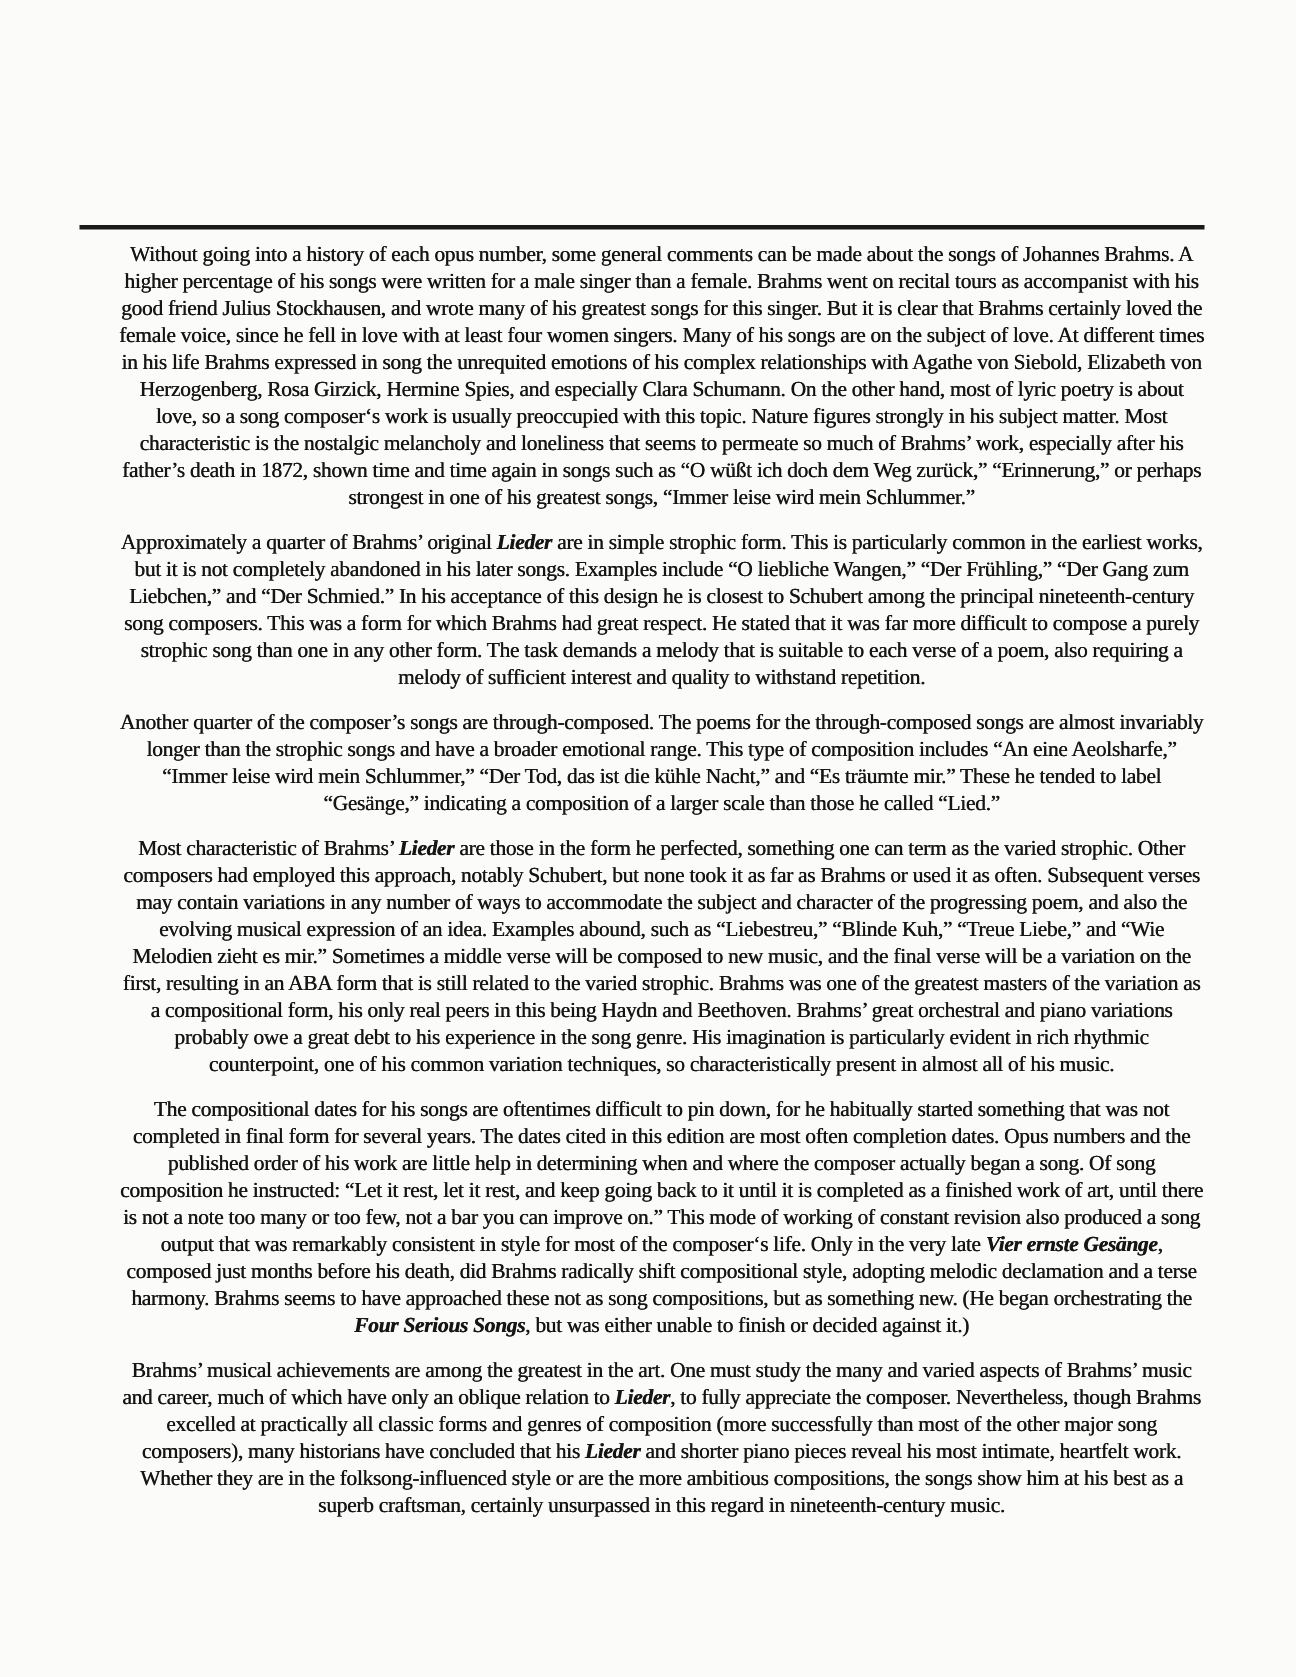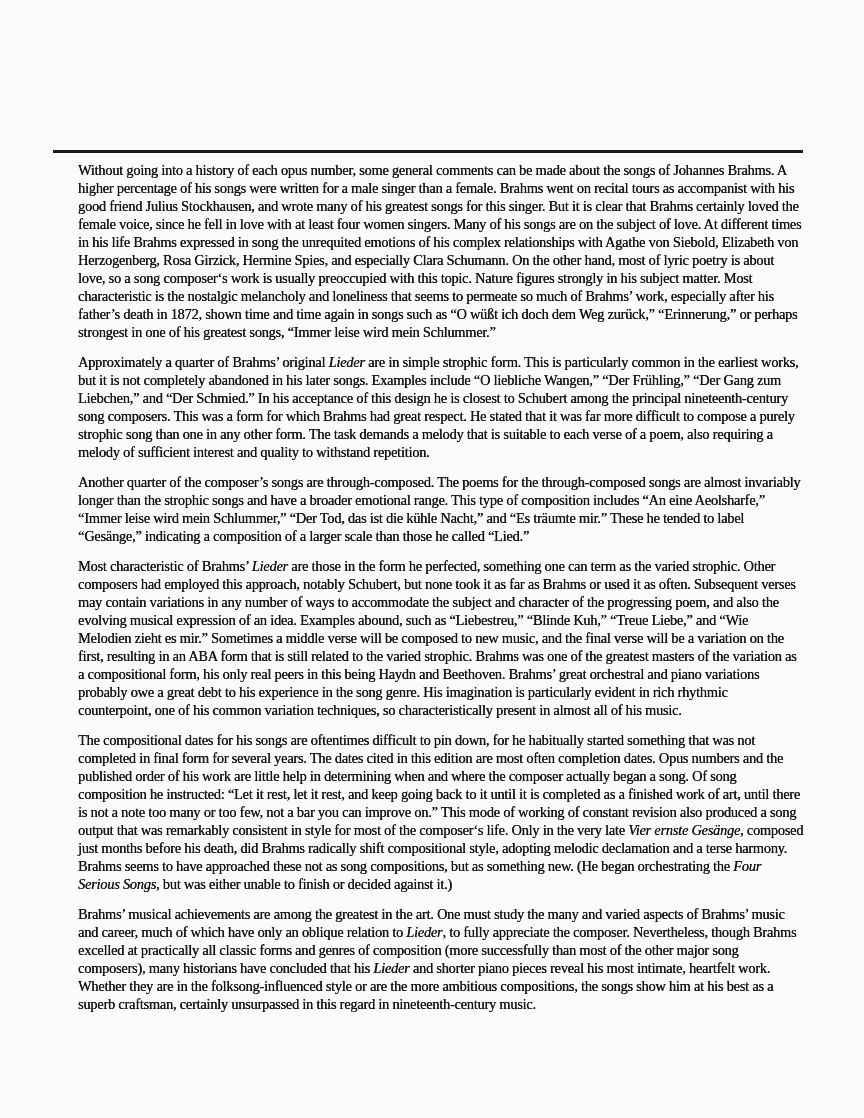--- a/index.html
+++ b/index.html
@@ -30,28 +30,29 @@
   }
   .doc-body {
     position: absolute;
     left: 78px;
     top: 161px;
     width: 726px;
     color: var(--ink);
     font-size: 14.3px;
     line-height: 18px;
     letter-spacing: -0.2px;
-    text-align: left;
+    text-align: center;
   }
   .para {
     margin: 0 0 12px 0;
     text-shadow: 0.3px 0 0 currentColor; 
   }
   .para em {
     font-style: italic;
+    font-weight: bold;
   }
 </style>
 </head>
 <body>
 
 <div class="page">
   <div class="top-rule"></div>
   <div class="doc-body">
       <p class="para"><span>Without going into a history of each opus number, some general comments can be made about the songs of Johannes Brahms. A higher percentage of his songs were written for a male singer than a female. Brahms went on recital tours as accompanist with his good friend Julius Stockhausen, and wrote many of his greatest songs for this singer. But it is clear that Brahms certainly loved the female voice, since he fell in love with at least four women singers. Many of his songs are on the subject of love. At different times in his life Brahms expressed in song the unrequited emotions of his complex relationships with Agathe von Siebold, Elizabeth von Herzogenberg, Rosa Girzick, Hermine Spies, and especially Clara Schumann. On the other hand, most of lyric poetry is about love, so a song composer‘s work is usually preoccupied with this topic. Nature figures strongly in his subject matter. Most characteristic is the nostalgic melancholy and loneliness that seems to permeate so much of Brahms’ work, especially after his father’s death in 1872, shown time and time again in songs such as “O wüßt ich doch dem Weg zurück,” “Erinnerung,” or perhaps strongest in one of his greatest songs, “Immer leise wird mein Schlummer.”</span></p>
       <p class="para"><span>Approximately a quarter of Brahms’ original </span><em>Lieder</em><span> are in simple strophic form. This is particularly common in the earliest works, but it is not completely abandoned in his later songs. Examples include “O liebliche Wangen,” “Der Frühling,” “Der Gang zum Liebchen,” and “Der Schmied.” In his acceptance of this design he is closest to Schubert among the principal nineteenth-century song composers. This was a form for which Brahms had great respect. He stated that it was far more difficult to compose a purely strophic song than one in any other form. The task demands a melody that is suitable to each verse of a poem, also requiring a melody of sufficient interest and quality to withstand repetition.</span></p>

